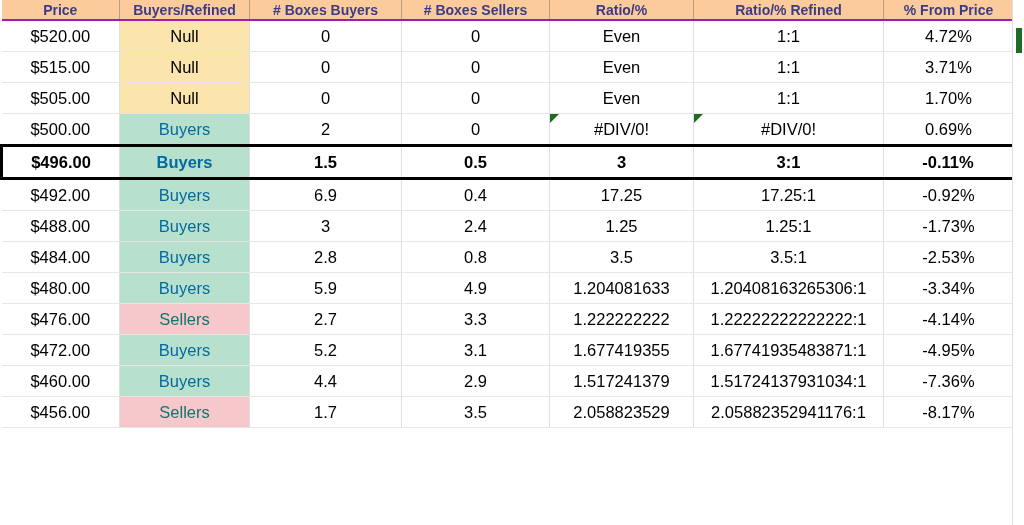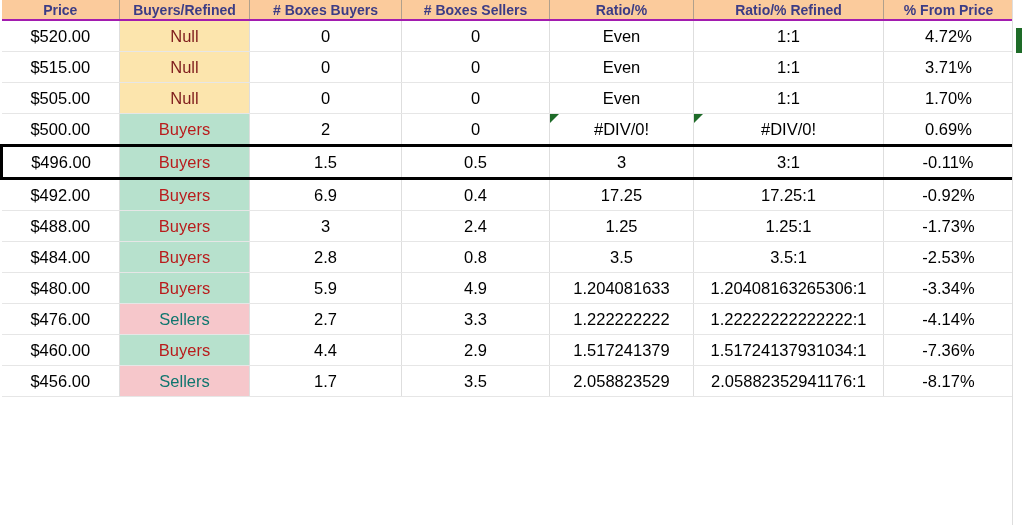--- a/index.html
+++ b/index.html
@@ -63,27 +63,27 @@
     border-bottom: 1px solid #e6e6e6;
     padding: 0 4px;
     white-space: nowrap;
     overflow: hidden;
     position: relative;
     background: #ffffff;
   }
   tbody td.col-price { border-right: 1px solid #dedede; }
 
   
-  td.fill-null   { background: #fce5ad; color: #7f1d1d; }
-  td.fill-buyers { background: #b7e1cd; color: #b91c1c; }
+  td.fill-null   { background: #fce5ad; color: #000000; }
+  td.fill-buyers { background: #b7e1cd; color: #0369a1; }
   td.fill-sellers{ background: #f6c7cb; color: #0f766e; }
 
   
   tr.highlight td {
-    font-weight: normal;
+    font-weight: bold;
     border-top: 3px solid #000000;
     border-bottom: 3px solid #000000;
   }
   tr.highlight td.edge-left  { border-left: 3px solid #000000; }
   tr.highlight td.edge-right { border-right: 3px solid #000000; }
 
   
   .comment-flag {
     position: absolute;
     top: 0;
@@ -225,20 +225,29 @@
         <tr>
           <td class="col-price edge-left">$476.00</td>
           <td class="fill-sellers">Sellers</td>
           <td>2.7</td>
           <td>3.3</td>
           <td>1.222222222</td>
           <td>1.22222222222222:1</td>
           <td class="edge-right">-4.14%</td>
         </tr>
         <tr>
+          <td class="col-price edge-left">$472.00</td>
+          <td class="fill-buyers">Buyers</td>
+          <td>5.2</td>
+          <td>3.1</td>
+          <td>1.677419355</td>
+          <td>1.67741935483871:1</td>
+          <td class="edge-right">-4.95%</td>
+        </tr>
+        <tr>
           <td class="col-price edge-left">$460.00</td>
           <td class="fill-buyers">Buyers</td>
           <td>4.4</td>
           <td>2.9</td>
           <td>1.517241379</td>
           <td>1.51724137931034:1</td>
           <td class="edge-right">-7.36%</td>
         </tr>
         <tr>
           <td class="col-price edge-left">$456.00</td>

